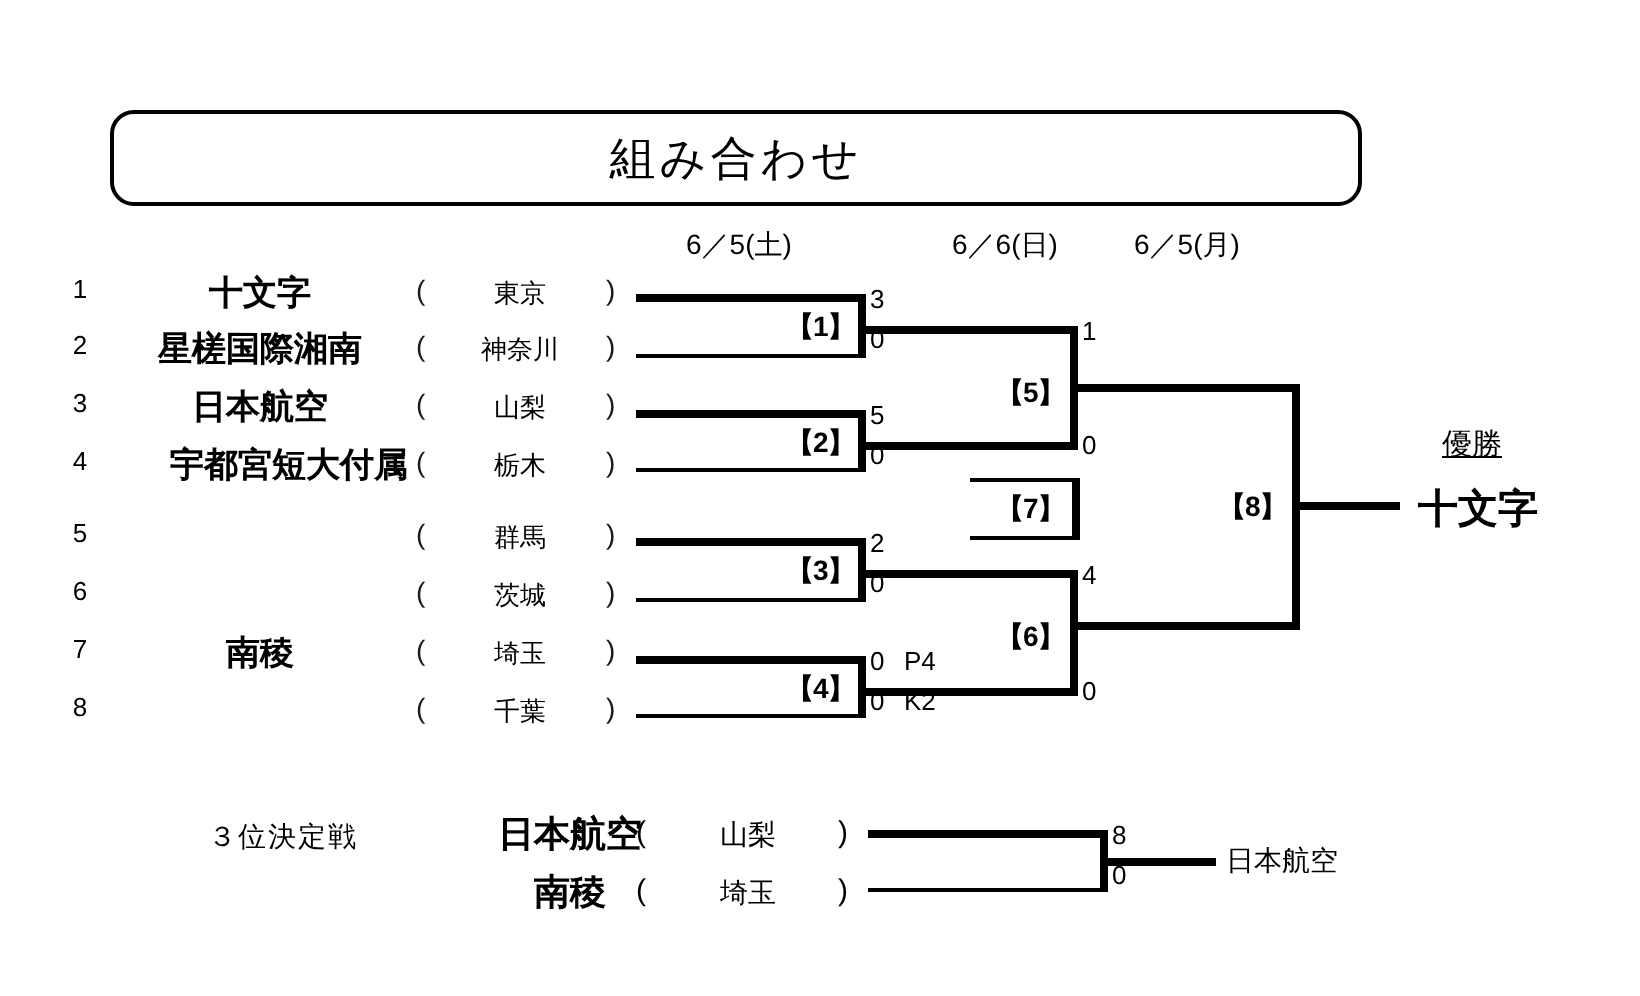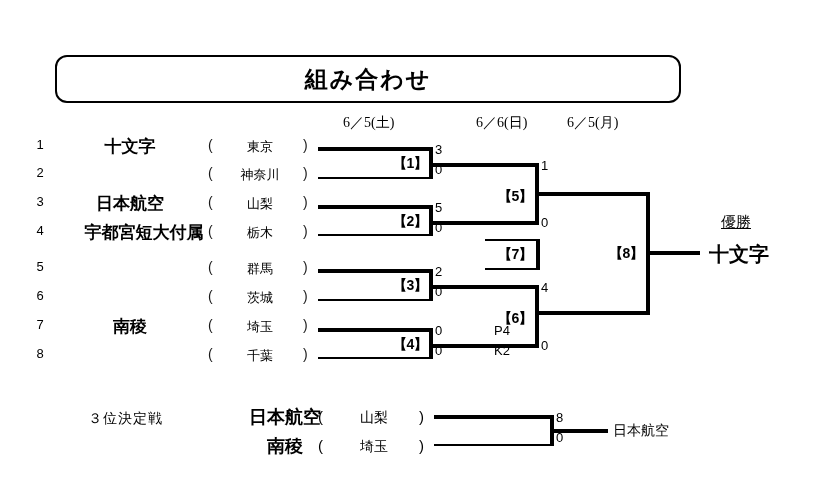--- a/index.html
+++ b/index.html
@@ -19,25 +19,25 @@
     display:flex;align-items:center;justify-content:center;
   }
   .title-band span{
     font-size:19px;font-weight:bold;letter-spacing:0.5px;white-space:pre;
   }
   .subtitle-box{
     position:absolute;left:55px;top:55px;width:622px;height:44px;
     border:2px solid #000;border-radius:12px;background:#fff;
     display:flex;align-items:center;justify-content:center;
   }
-  .subtitle-box span{font-size:23px;font-weight:bold;letter-spacing:2px;}
+  .subtitle-box span{font-size:23px;font-weight:normal;letter-spacing:2px;}
 
   
   .date{
-    position:absolute;font-size:14px;white-space:nowrap;font-family:Liberation Serif, serif;
+    position:absolute;font-size:14px;white-space:nowrap;
   }
 
   
   .team-row{position:absolute;left:0;width:330px;height:22px;}
   .team-no{
     position:absolute;left:32px;top:0;width:16px;text-align:center;
     font-size:13px;
   }
   .team-name{
     position:absolute;left:55px;top:-2px;width:150px;text-align:center;
@@ -58,34 +58,34 @@
   .vthick{width:4px;}
 
   .mbox{
     position:absolute;font-size:14px;font-weight:bold;white-space:nowrap;
     letter-spacing:-0.5px;
   }
   .score{
     position:absolute;font-size:13px;white-space:nowrap;
   }
   .pk{
-    position:absolute;font-size:13px;white-space:nowrap;margin-left:42px;
+    position:absolute;font-size:13px;white-space:nowrap;
   }
 
   
   .champ-label{
     position:absolute;font-size:15px;white-space:nowrap;text-decoration:underline;
   }
   .champ-name{
     position:absolute;font-size:20px;font-weight:bold;white-space:nowrap;
   }
 
   
   .third-label{
-    position:absolute;font-size:14px;white-space:nowrap;letter-spacing:1px;
+    position:absolute;font-size:14px;white-space:nowrap;letter-spacing:1px;margin-left:16px;
   }
   .third-row{position:absolute;height:24px;}
   .third-name{
     position:absolute;width:150px;text-align:center;
     font-size:18px;font-weight:bold;white-space:nowrap;
   }
   .third-paren-l{position:absolute;font-size:15px;}
   .third-pref{position:absolute;width:80px;text-align:center;font-size:14px;}
   .third-paren-r{position:absolute;font-size:15px;}
   .third-winner{
@@ -108,34 +108,35 @@
 
   <div class="team-row" style="top:137px;">
     <div class="team-no">1</div>
     <div class="team-name">十文字</div>
     <div class="paren-l">(</div>
     <div class="pref">東京</div>
     <div class="paren-r">)</div>
   </div>
   <div class="team-row" style="top:165px;">
     <div class="team-no">2</div>
+    <div class="team-name">星槎国際湘南</div>
     <div class="paren-l">(</div>
     <div class="pref">神奈川</div>
     <div class="paren-r">)</div>
   </div>
   <div class="team-row" style="top:194px;">
     <div class="team-no">3</div>
     <div class="team-name">日本航空</div>
     <div class="paren-l">(</div>
     <div class="pref">山梨</div>
     <div class="paren-r">)</div>
   </div>
   <div class="team-row" style="top:223px;">
     <div class="team-no">4</div>
-    <div class="team-name" style="left:64px;width:160px;">宇都宮短大付属</div>
+    <div class="team-name" style="left:44px;width:160px;text-align:right;">宇都宮短大付属</div>
     <div class="paren-l">(</div>
     <div class="pref">栃木</div>
     <div class="paren-r">)</div>
   </div>
   <div class="team-row" style="top:259px;">
     <div class="team-no">5</div>
     <div class="paren-l">(</div>
     <div class="pref">群馬</div>
     <div class="paren-r">)</div>
   </div>

